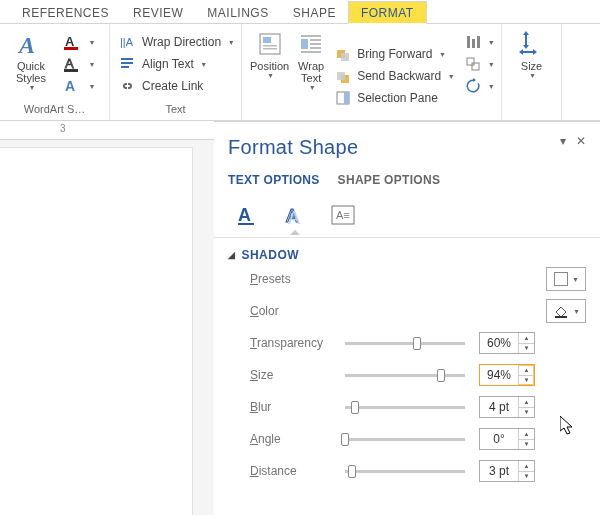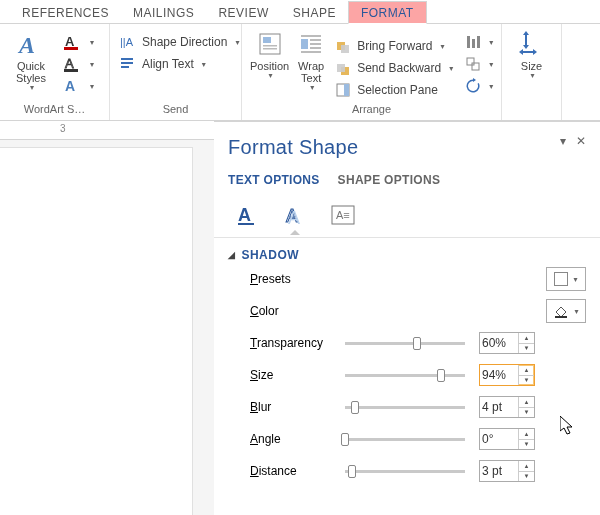--- a/index.html
+++ b/index.html
@@ -28,21 +28,21 @@
     color: #555;
     letter-spacing: 0.5px;
     cursor: pointer;
   }
   .tabbar .tab.active {
     color: #2b579a;
     border: 1px solid #d4d4d4;
     border-bottom: 1px solid #fff;
     position: relative;
     top: 1px;
-    background: #fca5a5;
+    background: #fde047;
   }
   .ribbon {
     display: flex;
     height: 97px;
     border-bottom: 1px solid #d4d4d4;
     background: #fff;
   }
   .ribbon .group {
     border-right: 1px solid #e3e3e3;
     padding: 4px 6px 2px 6px;
@@ -105,35 +105,35 @@
     content:""; position:absolute; bottom:-6px; left:50%; transform:translateX(-50%);
     border:5px solid transparent; border-bottom-color:#c8c8c8;
   }
   .divider { height:1px; background:#e3e3e3; margin:6px -14px 10px -14px;}
   .section-head { display:flex; align-items:center; gap:6px; color:#2b579a; font-weight:700; font-size:12px; cursor:pointer; letter-spacing:0.5px;}
   .tri { font-size:9px; color:#444;}
   .fieldrow {
     display:flex; align-items:center; height:30px; margin-top:2px;
     padding-left:22px;
   }
-  .fieldrow .flabel { width:95px; font-size:12px; color:#000000;}
+  .fieldrow .flabel { width:95px; font-size:12px; color:#737373;}
   .fieldrow .flabel .ul { text-decoration:underline; }
   .fieldrow .slider {
     flex:1; height:3px; background:#c9c9c9; position:relative; margin-right:14px; max-width:120px;
   }
   .fieldrow .slider .thumb {
     position:absolute; top:-5px; width:8px; height:13px; background:#fff;
     border:1px solid #888; border-radius:2px; transform:translateX(-50%);
   }
   .spin {
     width:56px; height:22px; border:1px solid #ababab; display:flex;
     align-items:stretch; background:#fff;
   }
   .spin input {
-    border:none; width:38px; font-size:12px; padding:0 2px; outline:none; color:#333;
+    border:none; width:38px; font-size:12px; padding:0 2px; outline:none; color:#333;text-align:center;
   }
   .spin .arrows {
     width:16px; border-left:1px solid #ccc; display:flex; flex-direction:column;
   }
   .spin .arrows div {
     flex:1; display:flex; align-items:center; justify-content:center; font-size:6px; color:#555; cursor:pointer;
   }
   .spin .arrows div:first-child { border-bottom:1px solid #ccc;}
   .colorbtn, .presetbtn {
     width:40px; height:24px; border:1px solid #ababab; display:flex;
@@ -144,22 +144,22 @@
     position:absolute; top:416px; left:560px; pointer-events:none;
   }
   
   svg { display:block; }
 </style>
 </head>
 <body>
 
 <div class="tabbar">
   <div class="tab">REFERENCES</div>
+  <div class="tab">REVIEW</div>
   <div class="tab">MAILINGS</div>
-  <div class="tab">REVIEW</div>
   <div class="tab">SHAPE</div>
   <div class="tab active">FORMAT</div>
 </div>
 
 <div class="ribbon">
 
   <div class="group" style="width:110px;">
     <div class="group-body">
       <div class="bigbtn">
         <div class="iconbox">
@@ -196,35 +196,41 @@
     <div class="group-label">WordArt S…</div>
   </div>
 
   <div class="group" style="width:132px;">
     <div class="group-body">
       <div class="small-stack" style="margin-top:4px;">
         <div class="small-item">
           <svg width="16" height="16">
               <text x="0" y="12" font-size="11" fill="#3a6fb7">||A</text>
             </svg>
-          <span>Shape Direction</span>
+          <span>Wrap Direction</span>
             <span class="dd">▾</span>
         </div>
         <div class="small-item">
           <svg width="16" height="16">
               <rect x="1" y="2" width="12" height="2" fill="#3a6fb7"></rect>
               <rect x="1" y="6" width="12" height="2" fill="#3a6fb7"></rect>
               <rect x="1" y="10" width="8" height="2" fill="#3a6fb7"></rect>
             </svg>
           <span>Align Text</span>
             <span class="dd">▾</span>
         </div>
-      </div>
-    </div>
-    <div class="group-label">Send</div>
+        <div class="small-item">
+          <svg width="16" height="16">
+              <path d="M3 8a3 3 0 013-3h1v2H6a1 1 0 000 2h1v2H6a3 3 0 01-3-3zm5-3h1a3 3 0 010 6H8v-2h1a1 1 0 000-2H8V5z" fill="#666"></path>
+            </svg>
+          <span>Create Link</span>
+        </div>
+      </div>
+    </div>
+    <div class="group-label">Text</div>
   </div>
 
   <div class="group" style="width:260px;">
     <div class="group-body">
       <div class="bigbtn">
         <div class="iconbox">
           <svg width="26" height="26">
               <rect x="3" y="3" width="20" height="20" fill="none" stroke="#888"></rect>
               <rect x="6" y="6" width="8" height="6" fill="#9bbbe0"></rect>
               <rect x="6" y="14" width="14" height="1.5" fill="#bbb"></rect>
@@ -241,21 +247,21 @@
               <rect x="3" y="8" width="7" height="10" fill="#9bbbe0"></rect>
               <rect x="12" y="8" width="11" height="2" fill="#bbb"></rect>
               <rect x="12" y="12" width="11" height="2" fill="#bbb"></rect>
               <rect x="12" y="16" width="11" height="2" fill="#bbb"></rect>
               <rect x="3" y="20" width="20" height="2" fill="#bbb"></rect>
             </svg>
         </div>
         <span class="biglabel">Wrap Text</span>
           <span class="dd">▾</span>
       </div>
-      <div class="small-stack" style="margin-top:8px;">
+      <div class="small-stack" style="margin-top:16px;">
         <div class="small-item">
           <svg width="16" height="16">
               <rect x="2" y="4" width="8" height="8" fill="#e6b85c"></rect>
               <rect x="6" y="7" width="8" height="8" fill="#ccc" opacity="0.9"></rect>
             </svg>
           <span>Bring Forward</span>
             <span class="dd">▾</span>
         </div>
         <div class="small-item">
           <svg width="16" height="16">
@@ -290,21 +296,20 @@
             <span class="dd">▾</span>
         </div>
         <div class="small-item">
           <svg width="16" height="16">
               <path d="M8 3a5 5 0 104.5 2.8l1.3-.8A6.5 6.5 0 118 1.5V0l3 2-3 2V3z" fill="#3a6fb7"></path>
             </svg>
             <span class="dd">▾</span>
         </div>
       </div>
     </div>
-    <div class="group-label">Arrange</div>
   </div>
 
   <div class="group" style="width:60px;">
     <div class="group-body">
       <div class="bigbtn">
         <div class="iconbox">
           <svg width="26" height="26">
               <rect x="6" y="2" width="2" height="14" fill="#3a6fb7"></rect>
               <polygon points="7,0 10,4 4,4" fill="#3a6fb7"></polygon>
               <polygon points="7,18 10,14 4,14" fill="#3a6fb7"></polygon>

